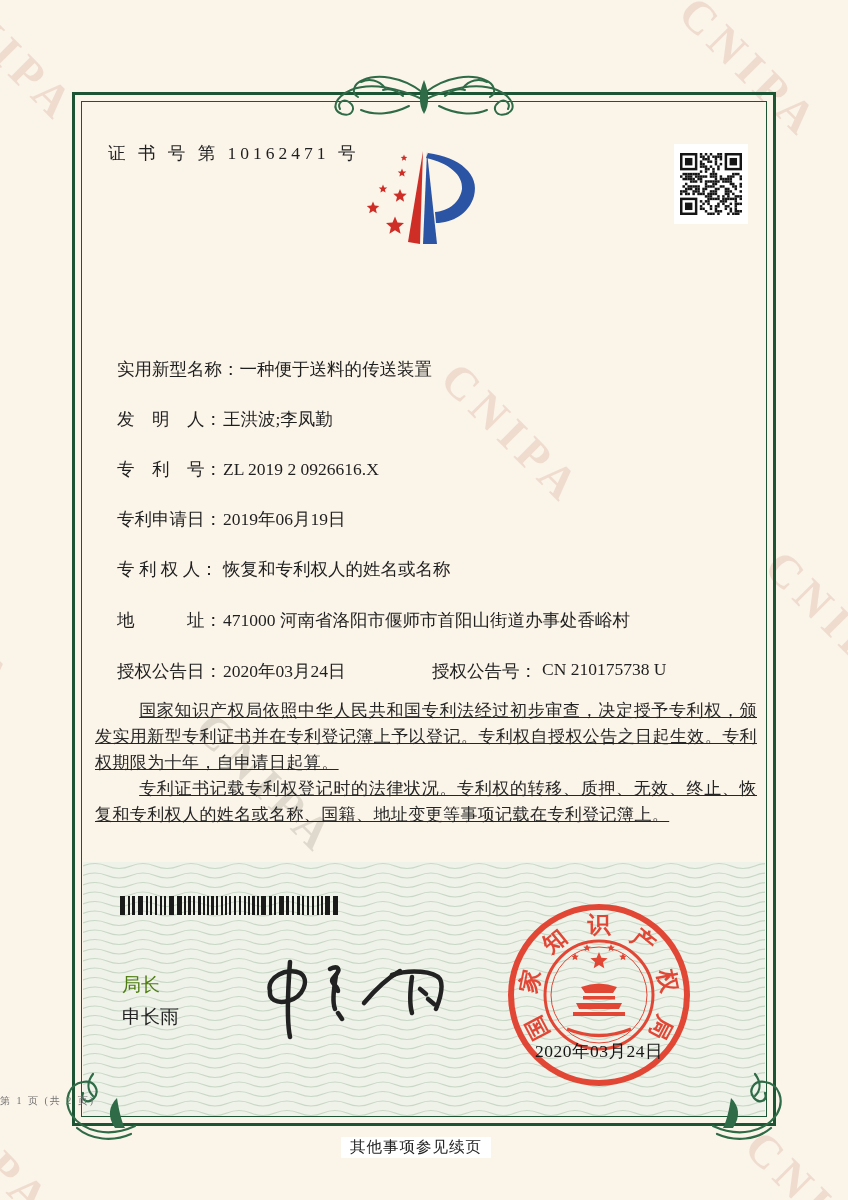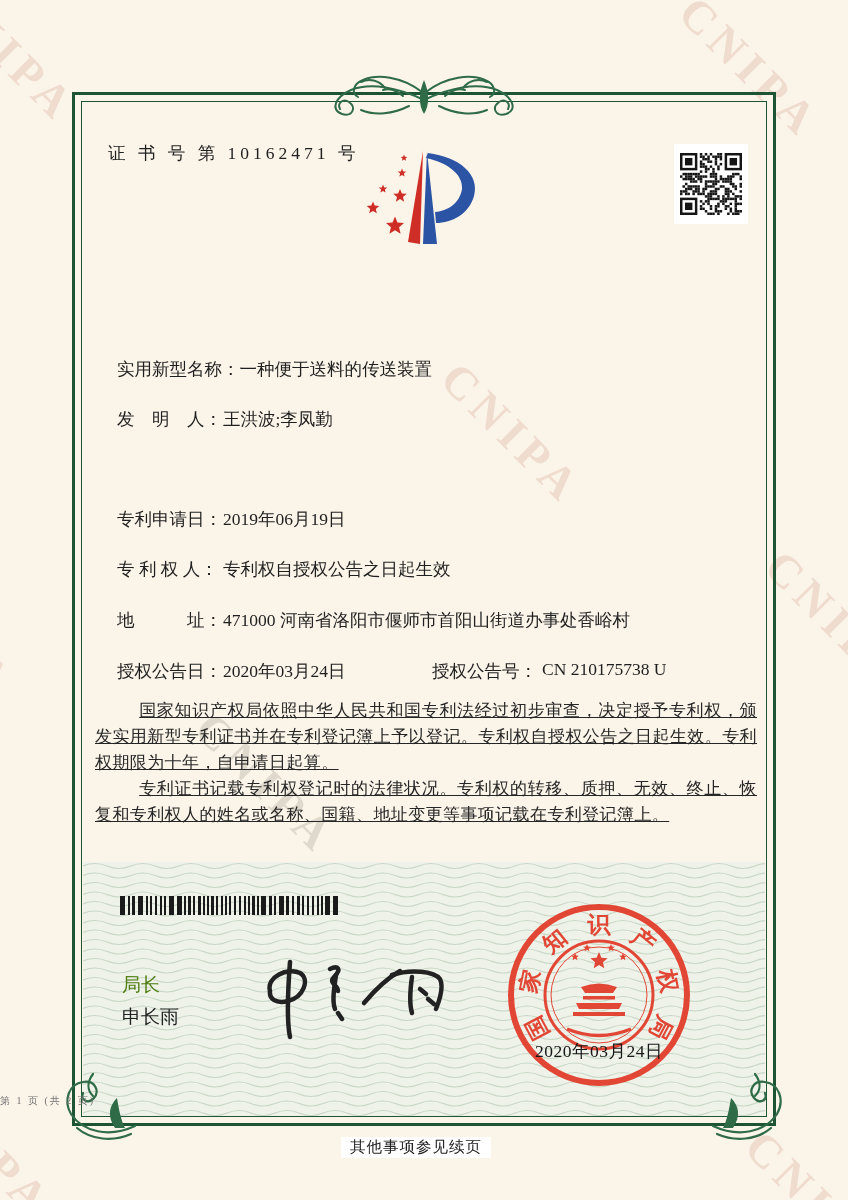--- a/index.html
+++ b/index.html
@@ -429,25 +429,28 @@
       </svg>
   </div>
 
 
   <div class="field" style="top:357px">
     <span class="flabel">实用新型名称：</span><span class="fvalue">一种便于送料的传送装置</span>
   </div>
   <div class="field" style="top:407px">
     <span class="flabel">发　明　人：</span><span class="fvalue">王洪波;李凤勤</span>
   </div>
+  <div class="field" style="top:457px">
+    <span class="flabel">专　利　号：</span><span class="fvalue">ZL 2019 2 0926616.X</span>
+  </div>
   <div class="field" style="top:507px">
     <span class="flabel">专利申请日：</span><span class="fvalue">2019年06月19日</span>
   </div>
   <div class="field" style="top:557px">
-    <span class="flabel">专 利 权 人：</span><span class="fvalue">专利权自授权公告之日起生效</span>
+    <span class="flabel">专 利 权 人：</span><span class="fvalue">恢复和专利权人的姓名或名称</span>
   </div>
   <div class="field" style="top:608px">
     <span class="flabel">地　　　址：</span><span class="fvalue">471000 河南省洛阳市偃师市首阳山街道办事处香峪村</span>
   </div>
 
   <div class="field" style="top:659px; width:640px;">
     <span class="flabel">授权公告日：</span><span class="fvalue">2020年03月24日</span>
     <span class="glabel2">授权公告号：</span>
     <span class="gvalue2">CN 210175738 U</span>
   </div>

